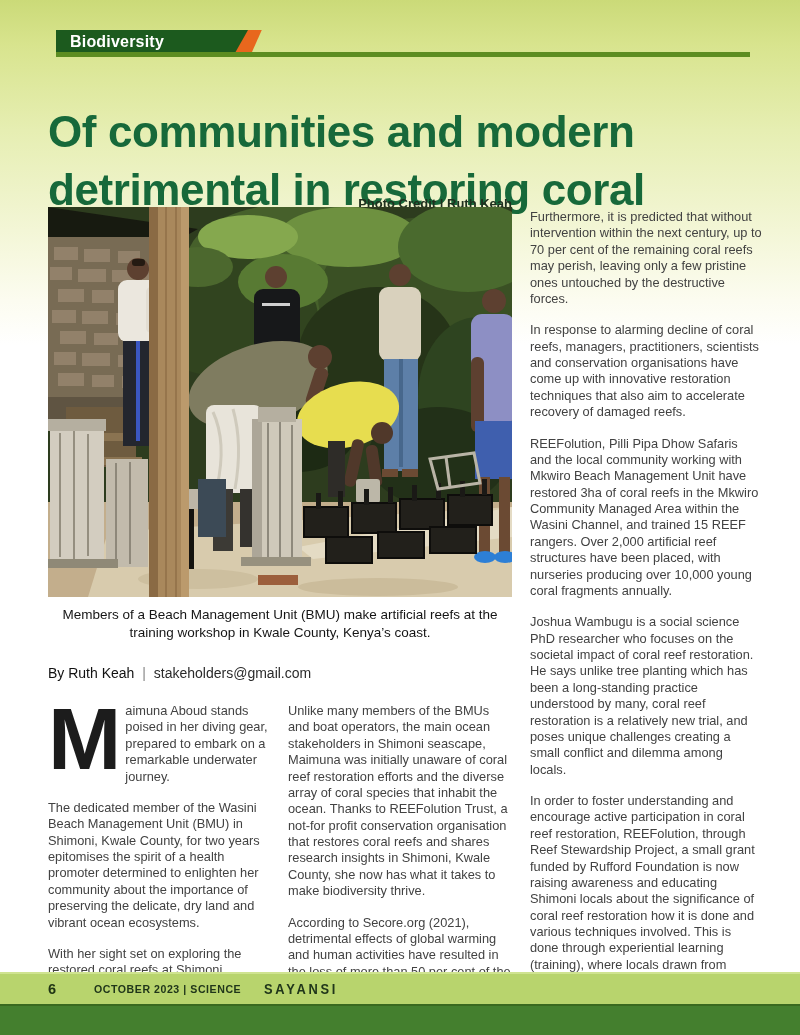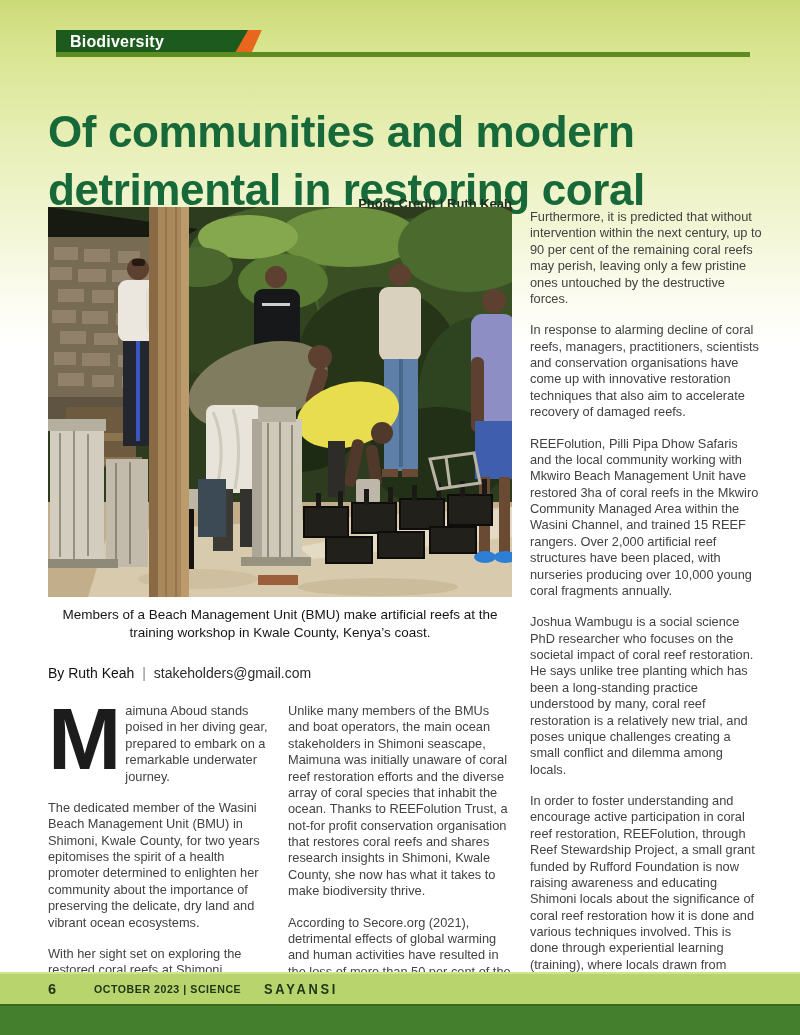--- a/index.html
+++ b/index.html
@@ -264,21 +264,21 @@
           <p class="body-p">With her sight set on exploring the restored coral reefs at Shimoni, Maimuna’s passion for environmental education radiates, promising a captivating adventure that also inspires others to safeguard nature’s wonders.</p>
         </div>
         <div class="col">
           <p class="body-p">Unlike many members of the BMUs and boat operators, the main ocean stakeholders in Shimoni seascape, Maimuna was initially unaware of coral reef restoration efforts and the diverse array of coral species that inhabit the ocean. Thanks to REEFolution Trust, a not-for profit conservation organisation that restores coral reefs and shares research insights in Shimoni, Kwale County, she now has what it takes to make biodiversity thrive.</p>
           <p class="body-p">According to Secore.org (2021), detrimental effects of global warming and human activities have resulted in the loss of more than 50 per cent of the world’s coral reefs in the past three decades.</p>
         </div>
       </div>
     </div>
 
     <div class="right-col">
-      <p class="body-p">Furthermore, it is predicted that without intervention within the next century, up to 90 per cent of the remaining coral reefs may perish, leaving only a few pristine ones untouched by the destructive forces.</p>
+      <p class="body-p">Furthermore, it is predicted that without intervention within the next century, up to 70 per cent of the remaining coral reefs may perish, leaving only a few pristine ones untouched by the destructive forces.</p>
       <p class="body-p">In response to alarming decline of coral reefs, managers, practitioners, scientists and conservation organisations have come up with innovative restoration techniques that also aim to accelerate recovery of damaged reefs.</p>
       <p class="body-p">REEFolution, Pilli Pipa Dhow Safaris and the local community working with Mkwiro Beach Management Unit have restored 3ha of coral reefs in the Mkwiro Community Managed Area within the Wasini Channel, and trained 15 REEF rangers. Over 2,000 artificial reef structures have been placed, with nurseries producing over 10,000 young coral fragments annually.</p>
       <p class="body-p">Joshua Wambugu is a social science PhD researcher who focuses on the societal impact of coral reef restoration. He says unlike tree planting which has been a long-standing practice understood by many, coral reef restoration is a relatively new trial, and poses unique challenges creating a small conflict and dilemma among locals.</p>
       <p class="body-p">In order to foster understanding and encourage active participation in coral reef restoration, REEFolution, through Reef Stewardship Project, a small grant funded by Rufford Foundation is now raising awareness and educating Shimoni locals about the significance of coral reef restoration how it is done and various techniques involved. This is done through experiential learning (training), where locals drawn from BMUs and boat operators participate.</p>
       <p class="body-p">The primary objective of the project is to emphasise the importance of preserving and rehabilitating coral reefs, while using various types of artificial reef structure.</p>
     </div>
   </div>
 
   <div class="footer-light">
     <span class="page-num">6</span>

